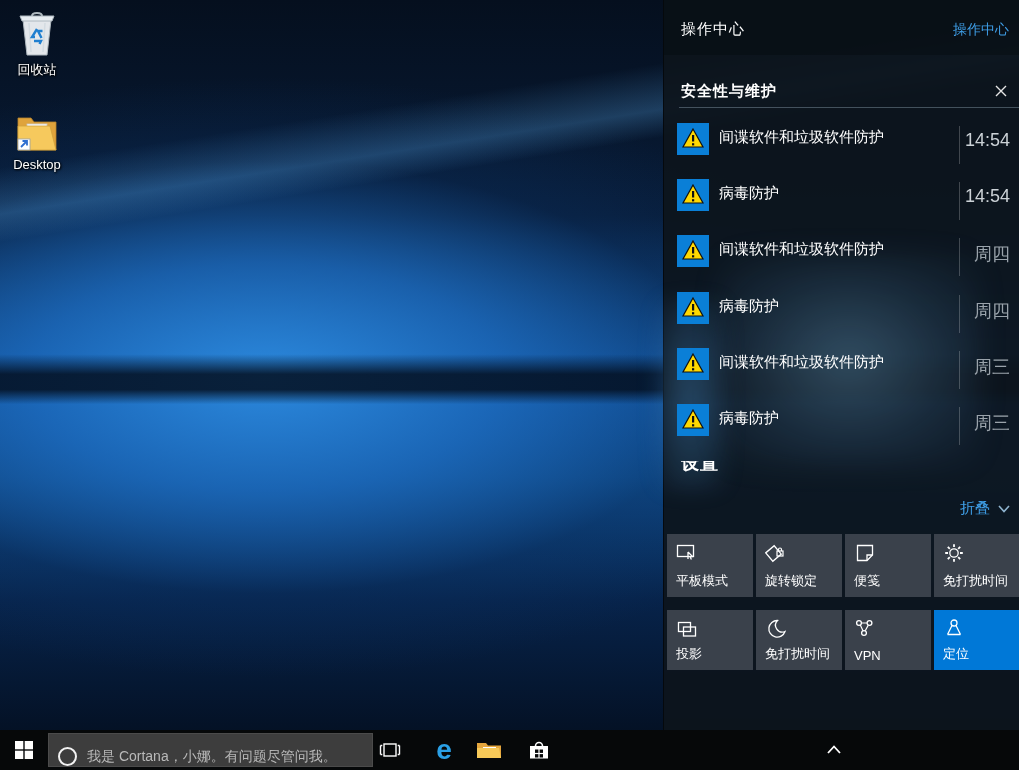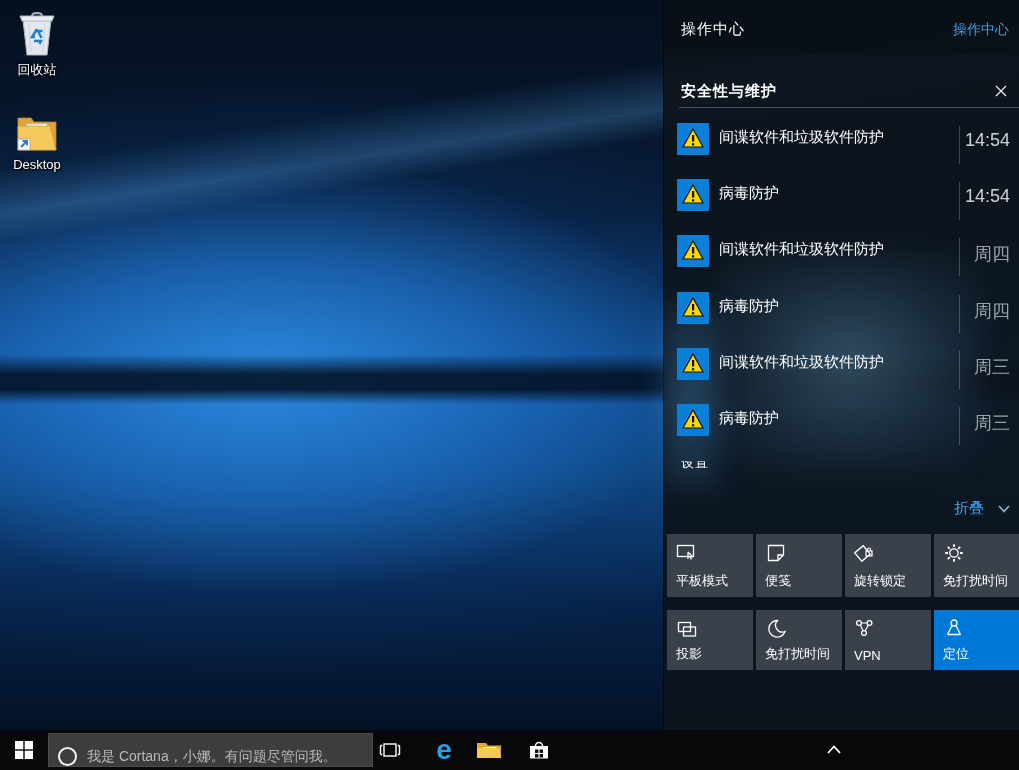--- a/index.html
+++ b/index.html
@@ -40,23 +40,23 @@
 
   .notif { position:absolute; left:0; right:0; height:56px; cursor:pointer; }
   .notif-icon { position:absolute; left:13px; top:5px; width:32px; height:32px; background:#0a7fd7; }
   .notif-icon svg { display:block; margin:5px auto 0; }
   .notif-title { position:absolute; left:55px; top:10px; font-size:15px; color:#fff; white-space:nowrap; }
   .notif-sep { position:absolute; right:59px; top:8px; width:1px; height:38px; background:rgba(255,255,255,0.22); }
   .notif-time { position:absolute; right:9px; top:12px; width:46px; text-align:right; font-size:18px; color:#9aa3ab; }
   .notif-time.recent { color:#ccd2d7; }
 
   .ac-clipped { position:absolute; left:17px; top:461px; height:16px; overflow:hidden; }
-  .ac-clipped span { display:block; margin-top:-10px; font-size:13px; font-weight:normal; line-height:24px; letter-spacing:1px; }
-
-  .ac-collapse { position:absolute; right:9px; top:499px; display:flex; align-items:center; gap:14px;
+  .ac-clipped span { display:block; margin-top:-10px; font-size:18px; font-weight:bold; line-height:24px; letter-spacing:1px; }
+
+  .ac-collapse { position:absolute; right:9px; top:499px; display:flex; align-items:center; gap:8px;
     color:#3f9fe8; font-size:15px; cursor:pointer; }
 
   .qa-grid { position:absolute; left:3px; top:534px; width:380px;
     display:grid; grid-template-columns:repeat(4,86px); grid-template-rows:63px 60px 58px; gap:13px 3px; }
   .tile { position:relative; background:#3a414b; cursor:pointer; }
   .tile.active { background:#0078d7; }
   .tile svg { position:absolute; left:9px; top:8px; }
   .tile-label { position:absolute; left:9px; bottom:7px; font-size:13px; color:#fff; white-space:nowrap; }
 
   
@@ -213,32 +213,32 @@
     <div class="qa-grid">
       <div class="tile">
         <svg width="22" height="22" viewBox="0 0 22 22">
           <rect x="1.5" y="3.5" width="16" height="11" fill="none" stroke="#fff" stroke-width="1.3"></rect>
           <path d="M12 10 l0 7 m0-7 l4.5 4.5 l-2.3 0.4 l1.2 2.6" fill="none" stroke="#fff" stroke-width="1.3"></path>
         </svg>
         <span class="tile-label">平板模式</span>
       </div>
       <div class="tile">
         <svg width="22" height="22" viewBox="0 0 22 22">
-          <path d="M3.5 3.5 H18.5 V13 L13 18.5 H3.5 Z" fill="none" stroke="#fff" stroke-width="1.3"></path>
-          <path d="M13 18.5 V13 H18.5" fill="none" stroke="#fff" stroke-width="1.3"></path>
-        </svg>
-        <span class="tile-label">便笺</span>
-      </div>
-      <div class="tile">
-        <svg width="22" height="22" viewBox="0 0 22 22">
           <rect x="3" y="6" width="11" height="11" fill="none" stroke="#fff" stroke-width="1.3" transform="rotate(-40 8.5 11.5)"></rect>
           <rect x="12" y="9" width="6" height="5" fill="none" stroke="#fff" stroke-width="1.2"></rect>
           <path d="M13.5 9 v-1.5 a1.5 1.5 0 0 1 3 0 V9" fill="none" stroke="#fff" stroke-width="1.2"></path>
         </svg>
         <span class="tile-label">旋转锁定</span>
+      </div>
+      <div class="tile">
+        <svg width="22" height="22" viewBox="0 0 22 22">
+          <path d="M3.5 3.5 H18.5 V13 L13 18.5 H3.5 Z" fill="none" stroke="#fff" stroke-width="1.3"></path>
+          <path d="M13 18.5 V13 H18.5" fill="none" stroke="#fff" stroke-width="1.3"></path>
+        </svg>
+        <span class="tile-label">便笺</span>
       </div>
       <div class="tile">
         <svg width="22" height="22" viewBox="0 0 22 22">
           <circle cx="11" cy="11" r="4.2" fill="none" stroke="#fff" stroke-width="1.3"></circle>
           <g stroke="#fff" stroke-width="1.8">
             <path d="M11 2.2 V5 M11 17 V19.8 M2.2 11 H5 M17 11 H19.8 M4.8 4.8 L6.8 6.8 M15.2 15.2 L17.2 17.2 M17.2 4.8 L15.2 6.8 M6.8 15.2 L4.8 17.2"></path>
           </g>
         </svg>
         <span class="tile-label">免打扰时间</span>
       </div>

